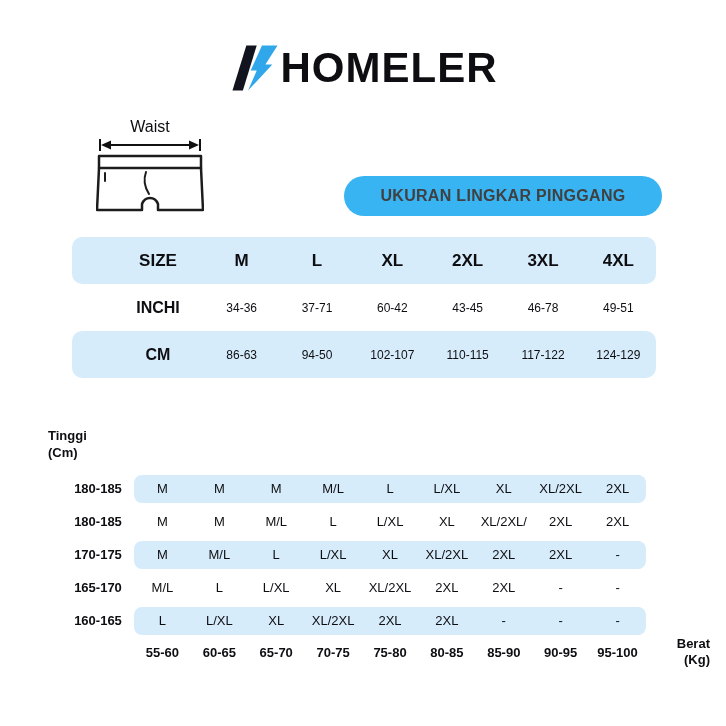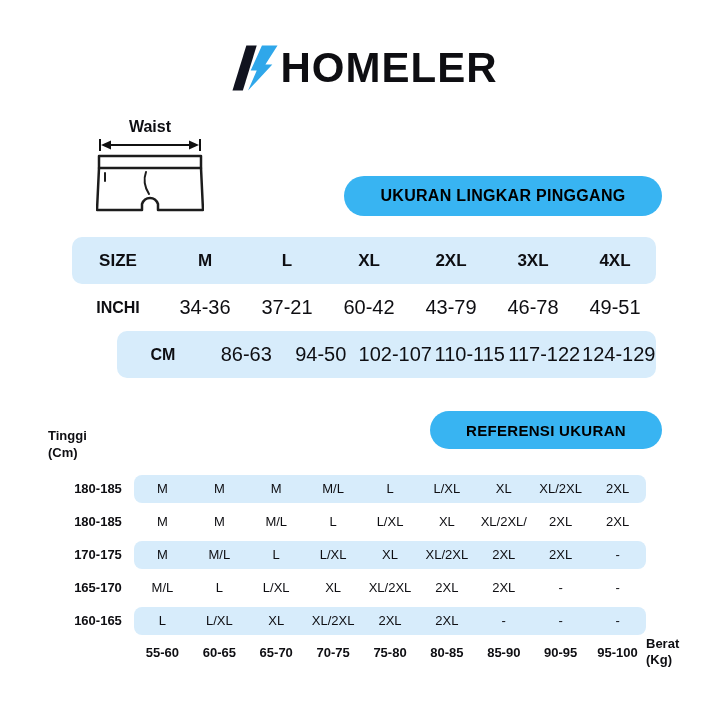--- a/index.html
+++ b/index.html
@@ -13,44 +13,44 @@
   .page{
     position:relative;width:726px;height:726px;background:#ffffff;
     font-family:"Liberation Sans", sans-serif;color:var(--ink);overflow:hidden;
   }
   
   .logo{position:absolute;top:42px;left:0;right:0;display:flex;justify-content:center;align-items:center;gap:0;}
   .logo svg{width:52px;height:52px;display:block;}
   .brand{font-size:42px;font-weight:bold;letter-spacing:1px;}
   
   .waist{position:absolute;left:94px;top:118px;width:112px;text-align:center;}
-  .waist-label{font-weight:bold;font-size:16px;margin-bottom:2px;}
+  .waist-label{font-weight:normal;font-size:16px;margin-bottom:2px;}
   .waist svg{display:block;margin:0 auto;}
   
-  .pill{position:absolute;background:var(--accent);color:#000000;font-weight:bold;
+  .pill{position:absolute;background:var(--accent);color:#404040;font-weight:bold;
         display:flex;align-items:center;justify-content:center;border-radius:22px;letter-spacing:.3px;}
   .pill1{top:176px;right:64px;width:318px;height:40px;font-size:16px;}
   .pill2{top:411px;right:64px;width:232px;height:38px;font-size:15px;}
   
   .table1{position:absolute;left:72px;top:237px;width:584px;}
-  .t1row{display:grid;grid-template-columns:92px repeat(6,1fr);height:47px;align-items:center;border-radius:10px;}
+  .t1row{display:grid;grid-template-columns:92px repeat(6,1fr);height:47px;align-items:center;border-radius:10px;padding-left:40px;}
   .t1head{background:var(--rowblue);}
-  .t1blue{background:var(--rowblue);margin-left:45px;}
-  .t1cell{text-align:center;font-size:20px;}
+  .t1blue{background:var(--rowblue);}
+  .t1cell{text-align:center;font-size:12px;}
   .t1head .t1cell{font-weight:bold;font-size:17px;}
   .t1labelcell{font-weight:bold;font-size:16px;}
   
   .tinggi{position:absolute;left:48px;top:428px;width:72px;text-align:left;font-weight:bold;font-size:13px;line-height:1.3;}
   .matrix{position:absolute;left:62px;top:472px;width:648px;}
   .mrow{display:flex;align-items:center;height:33px;}
   .mlabel{width:72px;flex:none;font-weight:bold;font-size:13px;text-align:center;}
   .mcells{flex:1;display:flex;height:28px;align-items:center;border-radius:8px;}
   .mblue{background:var(--rowblue);}
   .mcell{flex:1;text-align:center;font-size:13px;}
-  .mtrail{width:64px;flex:none;font-weight:bold;font-size:13px;text-align:left;line-height:1.2;}
+  .mtrail{width:64px;flex:none;font-weight:bold;font-size:13px;text-align:right;line-height:1.2;}
   .mwrow{height:30px;}
   .mwrow .mcell{font-weight:bold;}
 </style>
 </head>
 <body>
 
 <div class="page">
 
   <header class="logo">
     <svg viewBox="0 0 60 60" aria-hidden="true">
@@ -87,38 +87,37 @@
         <div class="t1cell">M</div>
         <div class="t1cell">L</div>
         <div class="t1cell">XL</div>
         <div class="t1cell">2XL</div>
         <div class="t1cell">3XL</div>
         <div class="t1cell">4XL</div>
       </div>
       <div class="t1row ">
         <div class="t1cell t1labelcell">INCHI</div>
         <div class="t1cell">34-36</div>
-        <div class="t1cell">37-21</div>
+        <div class="t1cell">37-71</div>
         <div class="t1cell">60-42</div>
-        <div class="t1cell">43-79</div>
+        <div class="t1cell">43-45</div>
         <div class="t1cell">46-78</div>
         <div class="t1cell">49-51</div>
       </div>
       <div class="t1row t1blue">
         <div class="t1cell t1labelcell">CM</div>
         <div class="t1cell">86-63</div>
         <div class="t1cell">94-50</div>
         <div class="t1cell">102-107</div>
         <div class="t1cell">110-115</div>
         <div class="t1cell">117-122</div>
         <div class="t1cell">124-129</div>
       </div>
     </div>
 
-  <div class="pill pill2">REFERENSI UKURAN</div>
 
   <div class="tinggi">
     <span style="display:block">Tinggi</span>
     <span style="display:block">(Cm)</span>
   </div>
 
   <div class="matrix" id="matrix">
       <div class="mrow">
         <div class="mlabel">180-185</div>
         <div class="mcells mblue">

